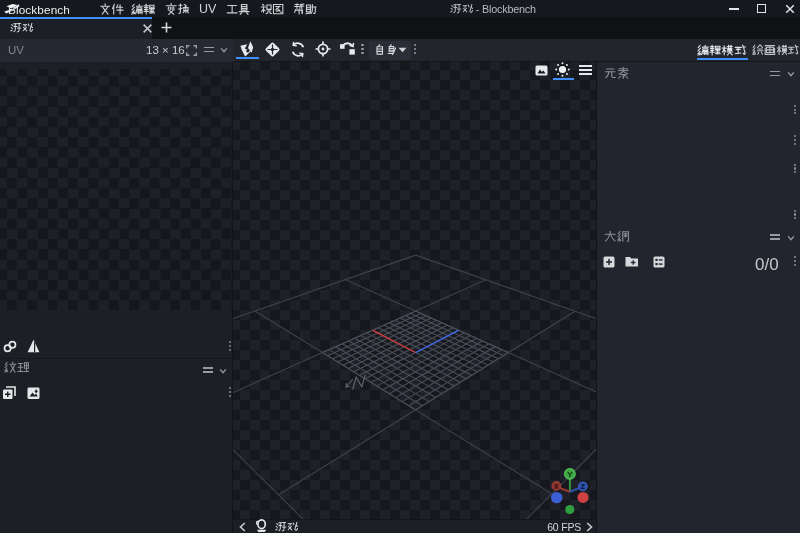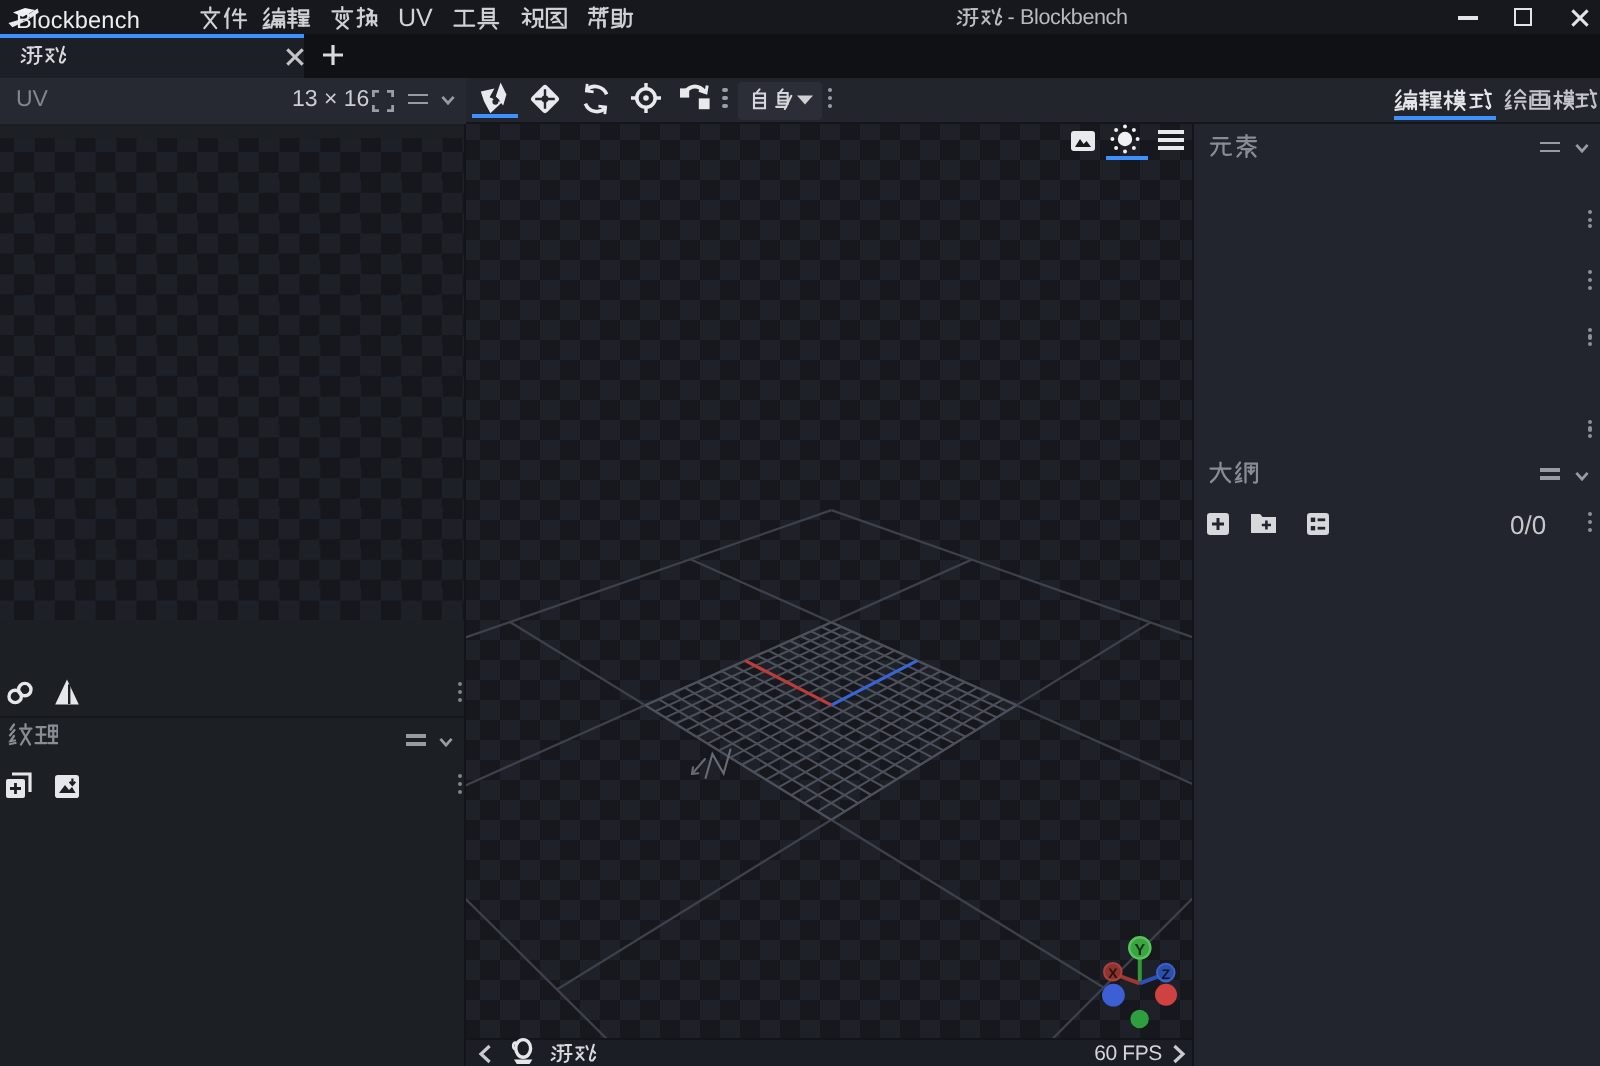--- a/index.html
+++ b/index.html
@@ -116,21 +116,21 @@
       </svg><svg width="12.3" height="12.3" viewBox="0 0 100 100" style="vertical-align:top;margin-top:0px" fill="none" stroke="#ced0d4" stroke-width="9" stroke-linecap="round">
         <path d="M12 16 H44 V72 H12 Z"></path>
         <path d="M12 34 H44"></path>
         <path d="M12 52 H44"></path>
         <path d="M8 88 L46 80"></path>
         <path d="M60 12 V54 Q60 74 48 86"></path>
         <path d="M56 32 H90"></path>
         <path d="M84 32 V70 Q84 86 70 84"></path>
       </svg></span></div>
 <div class="abs" style="left:199px;top:1.5px;font-size:12.5px;color:#d2d3d7">UV</div>
-<div class="abs" style="left:478px;top:2.5px"><span style="letter-spacing:0"><svg width="11.5" height="11.5" viewBox="0 0 100 100" style="vertical-align:top;margin-top:0px" fill="none" stroke="#b8bac0" stroke-width="9" stroke-linecap="round">
+<div class="abs" style="left:450px;top:2.5px"><span style="letter-spacing:0"><svg width="11.5" height="11.5" viewBox="0 0 100 100" style="vertical-align:top;margin-top:0px" fill="none" stroke="#b8bac0" stroke-width="9" stroke-linecap="round">
         <path d="M14 22 L24 31"></path>
         <path d="M10 48 L21 55"></path>
         <path d="M7 78 L20 69"></path>
         <path d="M33 15 H59"></path>
         <path d="M46 15 V66 Q46 82 33 84"></path>
         <path d="M33 39 H59"></path>
         <path d="M66 13 H92"></path>
         <path d="M79 13 V42"></path>
         <path d="M64 52 H94"></path>
         <path d="M79 52 V70 Q79 86 64 87"></path>
@@ -566,17 +566,17 @@
 <path d="M0.5 1 H5 L6.3 2.5 H13 V10.5 H0.5 Z" fill="#d7d8db"></path>
 <path d="M8.2 4.2 V8.8 M5.9 6.5 H10.5" stroke="#22252d" stroke-width="1.3"></path>
 </svg>
 <svg class="abs" style="left:653px;top:255.5px" width="12" height="12" viewBox="0 0 12 12">
 <rect x="0.5" y="0.5" width="11" height="11" rx="1.6" fill="#d7d8db"></rect>
 <rect x="2.4" y="2.8" width="2.2" height="2.2" fill="#22252d"></rect>
 <path d="M5.8 3.9 H9.6" stroke="#22252d" stroke-width="1.4"></path>
 <rect x="2.4" y="7" width="2.2" height="2.2" fill="#22252d"></rect>
 <path d="M5.8 8.1 H9.6" stroke="#22252d" stroke-width="1.4"></path>
 </svg>
-<div class="abs" style="left:755px;top:255px;font-size:13px;color:#c6c7cb">0/0</div>
+<div class="abs" style="left:755px;top:255px;font-size:17px;color:#c6c7cb">0/0</div>
 <div style="position:absolute;left:794.1999999999999px;top:256.3px;width:2.2px;height:2.2px;border-radius:50%;background:#8d9098"></div>
 <div style="position:absolute;left:794.1999999999999px;top:259.9px;width:2.2px;height:2.2px;border-radius:50%;background:#8d9098"></div>
 <div style="position:absolute;left:794.1999999999999px;top:263.5px;width:2.2px;height:2.2px;border-radius:50%;background:#8d9098"></div>
 <div class="abs" style="left:232px;top:62px;width:1px;height:471px;background:#121419"></div>
 <div class="abs" style="left:596px;top:62px;width:1px;height:471px;background:#121419"></div>
 </body></html>

